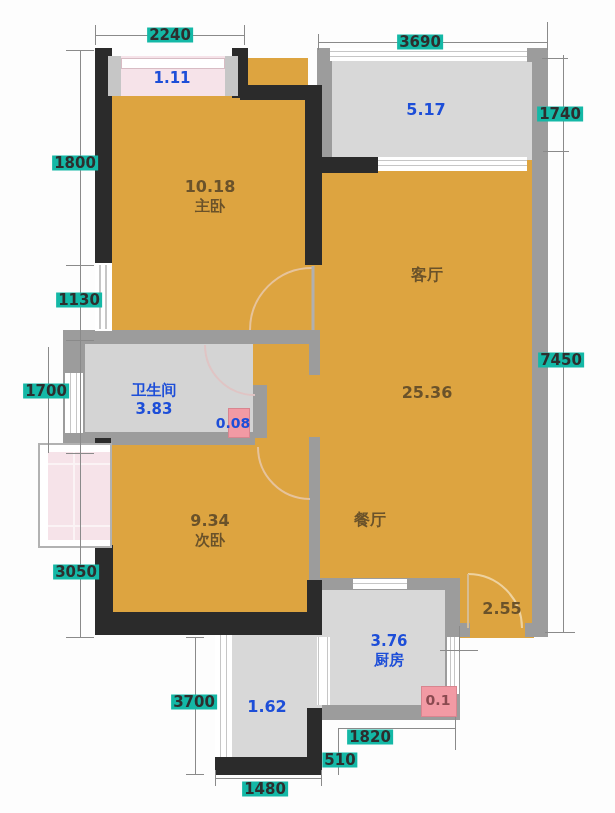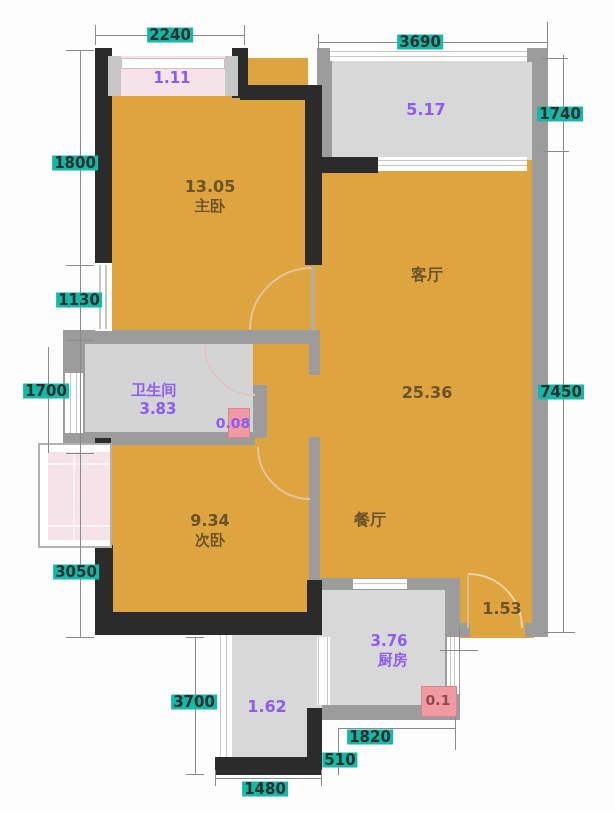--- a/index.html
+++ b/index.html
@@ -17,21 +17,21 @@
   .pink{background:#f6e3e9;}
   .pinkline{background:#fbf3f5;}
   .pkbox{background:#f29aa4;border:1px solid #d8858f;box-sizing:border-box;}
   .dl{background:#8a8a8a;}            
   .tick{background:#8a8a8a;}
   .dim{position:absolute;transform:translate(-50%,-50%);font-size:15px;font-weight:600;
        color:#2e2e2e;background:#14b8a6;padding:0 2px;line-height:1;white-space:nowrap;}
   .rl{position:absolute;transform:translate(-50%,-50%);font-size:16px;font-weight:600;
       color:#6a522a;line-height:1.25;text-align:center;white-space:nowrap;}
   .rl .sub{font-size:15px;display:block;}
-  .rl.gray{color:#8b5cf6;text-align:right;}
+  .rl.gray{color:#1d4ed8;}
   .rl.small{font-size:14px;}
   .rl.red{color:#8a4a50;font-size:14px;}
   .wm{position:absolute;left:452px;top:779px;width:160px;text-align:right;font-size:14px;
       color:#d6d6d6;letter-spacing:.5px;white-space:nowrap;}
   svg.overlay{position:absolute;left:0;top:0;pointer-events:none;}
 </style>
 </head>
 <body>
 
 <div class="fp">
@@ -165,45 +165,45 @@
   <div class="abs tick" style="left:459px;top:626px;width:1px;height:26px"></div>
 
   <div class="dim" style="left:170px;top:35px">2240</div>
   <div class="dim" style="left:420px;top:42px">3690</div>
   <div class="dim" style="left:75px;top:163px">1800</div>
   <div class="dim" style="left:79px;top:300px">1130</div>
   <div class="dim" style="left:46px;top:391px">1700</div>
   <div class="dim" style="left:76px;top:572px">3050</div>
   <div class="dim" style="left:194px;top:702px">3700</div>
   <div class="dim" style="left:560px;top:114px">1740</div>
-  <div class="dim" style="left:561px;top:392px">7450</div>
+  <div class="dim" style="left:561px;top:360px">7450</div>
   <div class="dim" style="left:370px;top:737px">1820</div>
   <div class="dim" style="left:340px;top:760px">510</div>
   <div class="dim" style="left:265px;top:789px">1480</div>
 
   <div class="rl" style="left:210px;top:196px">
-    <span>13.05</span>
+    <span>10.18</span>
     <span class="sub">主卧</span>
   </div>
   <div class="rl" style="left:427px;top:275px">客厅</div>
   <div class="rl" style="left:427px;top:393px">25.36</div>
   <div class="rl" style="left:370px;top:520px">餐厅</div>
   <div class="rl gray" style="left:154px;top:400px;font-size:15px">
     <span>卫生间</span>
     <span class="sub">3.83</span>
   </div>
   <div class="rl" style="left:210px;top:530px">
     <span>9.34</span>
     <span class="sub">次卧</span>
   </div>
   <div class="rl gray" style="left:389px;top:651px;font-size:15px">
     <span>3.76</span>
     <span class="sub">厨房</span>
   </div>
   <div class="rl gray" style="left:426px;top:110px">5.17</div>
   <div class="rl gray" style="left:172px;top:78px;font-size:15px">1.11</div>
   <div class="rl gray" style="left:267px;top:707px">1.62</div>
-  <div class="rl" style="left:502px;top:609px">1.53</div>
+  <div class="rl" style="left:502px;top:609px">2.55</div>
   <div class="rl gray small" style="left:233px;top:424px">0.08</div>
   <div class="rl red" style="left:438px;top:701px">0.1</div>
 
 
 </div>
 
 </body></html>

